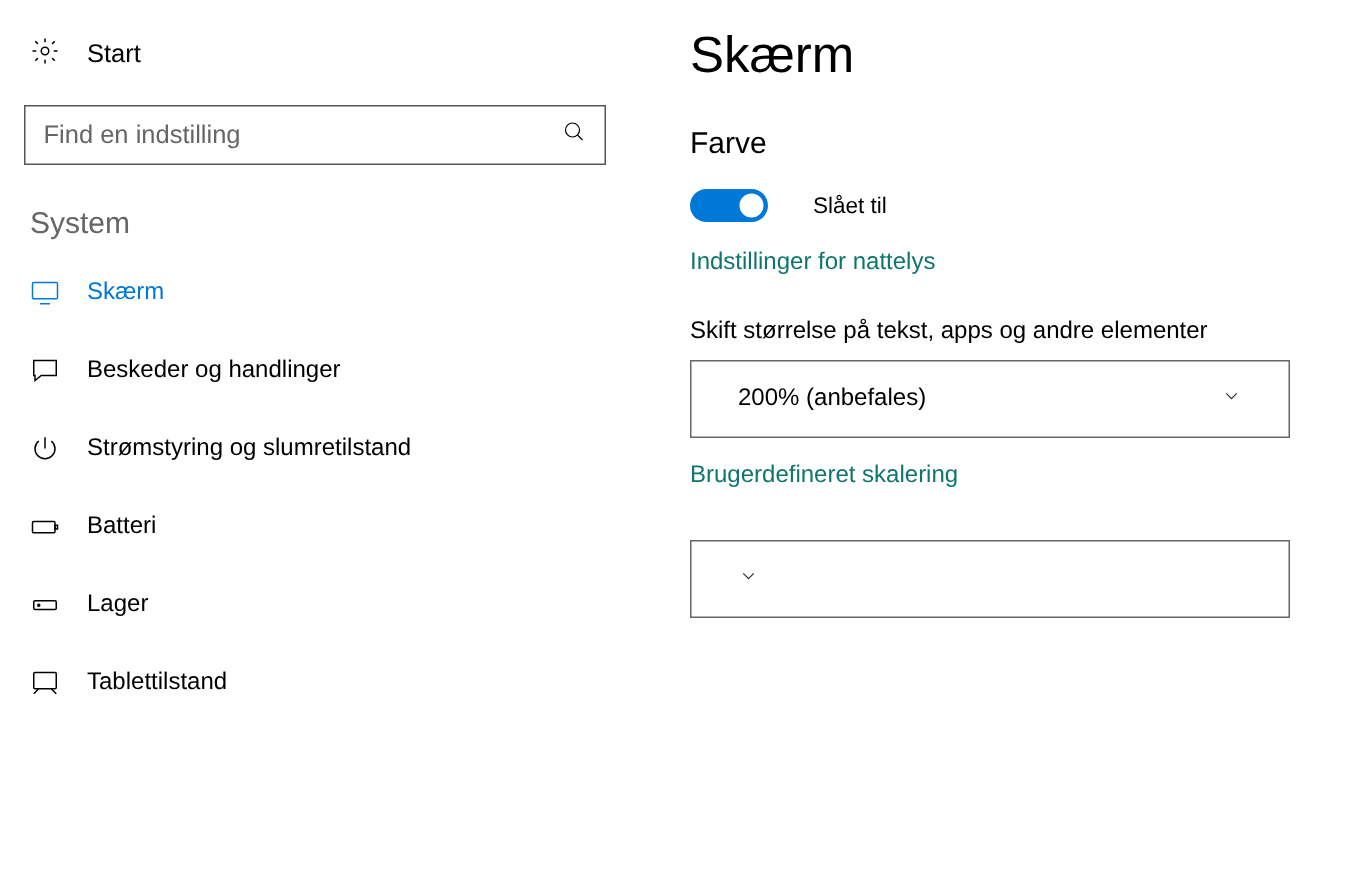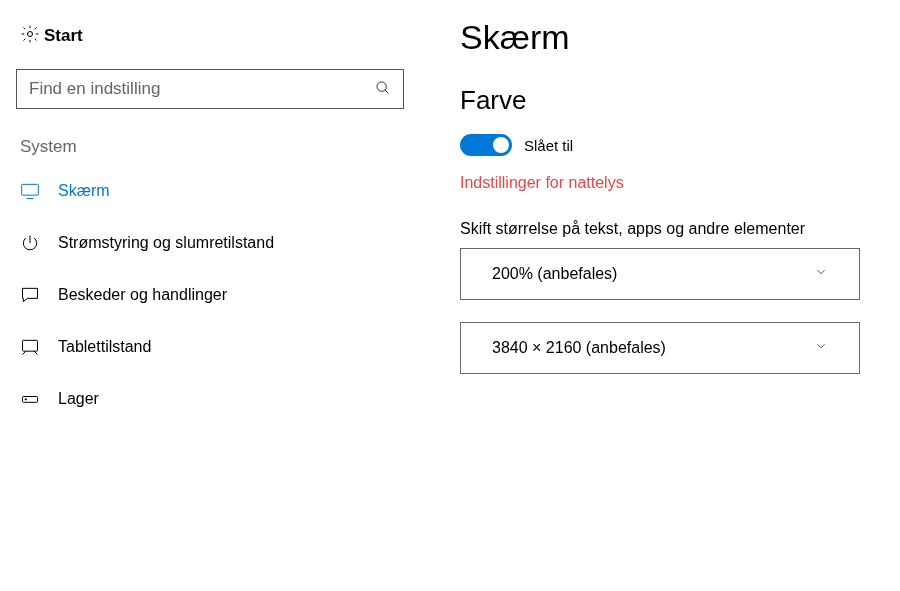--- a/index.html
+++ b/index.html
@@ -17,23 +17,22 @@
     width: 420px;
     padding: 18px 16px 0 16px;
   }
   .main {
     flex: 1;
     padding: 18px 16px 0 40px;
   }
   .home-row {
     display: flex;
     align-items: center;
-    gap: 4px;
+    gap: 18px;
     padding: 6px 0 14px 4px;
-    font-weight: bold;
   }
   .home-row .label { font-size: 17px; }
   .search-box {
     border: 1px solid #555;
     height: 40px;
     display: flex;
     align-items: center;
     padding: 0 12px;
     margin: 8px 0 28px 0;
     max-width: 390px;
@@ -43,48 +42,48 @@
     flex: 1;
     border: none;
     outline: none;
     font-size: 17px;
     color: #666;
     background: transparent;
   }
   .search-box input::placeholder { color: #666; }
   .category-label {
     color: #666;
-    font-size: 17px;
+    font-size: 20px;
     padding: 0 0 8px 4px;
   }
   .nav-list { list-style: none; }
   .nav-item {
     display: flex;
     align-items: center;
     gap: 18px;
     padding: 16px 4px;
     cursor: pointer;
     font-size: 16px;
   }
   .nav-item.active { color: #0078d7; }
   .nav-item .icon { width: 20px; height: 20px; display: flex; align-items: center; justify-content: center; }
   .icon svg { stroke: currentColor; fill: none; stroke-width: 1.2; }
   h1.page-title { font-weight: 400; font-size: 34px; margin-bottom: 28px; }
-  h2.section-title { font-weight: 400; font-size: 26px; margin: 0 0 18px 0; }
+  h2.section-title { font-weight: 400; font-size: 20px; margin: 0 0 18px 0; }
   .setting-label { font-size: 16px; margin-bottom: 10px; }
-  .toggle-row { display: flex; align-items: center; gap: 12px; margin-bottom: 18px; }
+  .toggle-row { display: flex; align-items: center; gap: 30px; margin-bottom: 18px; }
   .toggle {
     width: 52px; height: 22px; border-radius: 11px;
     background: #0078d7; position: relative; cursor: pointer;
   }
   .toggle .thumb {
     position: absolute; right: 3px; top: 3px;
     width: 16px; height: 16px; border-radius: 50%; background: #fff;
   }
-  .link { color: #ef4444; font-size: 16px; cursor: pointer; display: inline-block; margin-bottom: 28px; }
+  .link { color: #0f766e; font-size: 16px; cursor: pointer; display: inline-block; margin-bottom: 28px; }
   .dropdown {
     border: 1px solid #666;
     height: 52px;
     width: 400px;
     display: flex;
     align-items: center;
     justify-content: space-between;
     padding: 0 31px;
     font-size: 16px;
     cursor: pointer;
@@ -126,51 +125,60 @@
         <svg width="20" height="20" viewBox="0 0 24 24">
             <rect x="2" y="4" width="20" height="13" rx="1"></rect>
             <line x1="8" y1="21" x2="16" y2="21"></line>
           </svg>
       </span>
       <span>Skærm</span>
     </li>
     <li class="nav-item">
       <span class="icon">
         <svg width="20" height="20" viewBox="0 0 24 24">
+            <path d="M3 4h18v12H9l-5 4V16H3z"></path>
+          </svg>
+      </span>
+      <span>Beskeder og handlinger</span>
+    </li>
+    <li class="nav-item">
+      <span class="icon">
+        <svg width="20" height="20" viewBox="0 0 24 24">
             <path d="M12 3v9"></path>
             <path d="M7 6a8 8 0 1 0 10 0"></path>
           </svg>
       </span>
       <span>Strømstyring og slumretilstand</span>
     </li>
     <li class="nav-item">
       <span class="icon">
         <svg width="20" height="20" viewBox="0 0 24 24">
-            <path d="M3 4h18v12H9l-5 4V16H3z"></path>
-          </svg>
-      </span>
-      <span>Beskeder og handlinger</span>
+            <rect x="2" y="8" width="18" height="9" rx="1"></rect>
+            <rect x="20" y="11" width="2" height="3"></rect>
+          </svg>
+      </span>
+      <span>Batteri</span>
+    </li>
+    <li class="nav-item">
+      <span class="icon">
+        <svg width="20" height="20" viewBox="0 0 24 24">
+            <rect x="3" y="9" width="18" height="7" rx="1"></rect>
+            <circle cx="7" cy="12.5" r="0.8" fill="currentColor"></circle>
+          </svg>
+      </span>
+      <span>Lager</span>
     </li>
     <li class="nav-item">
       <span class="icon">
         <svg width="20" height="20" viewBox="0 0 24 24">
             <rect x="3" y="4" width="18" height="13" rx="1"></rect>
             <path d="M3 21l4-4M21 21l-4-4"></path>
           </svg>
       </span>
       <span>Tablettilstand</span>
-    </li>
-    <li class="nav-item">
-      <span class="icon">
-        <svg width="20" height="20" viewBox="0 0 24 24">
-            <rect x="3" y="9" width="18" height="7" rx="1"></rect>
-            <circle cx="7" cy="12.5" r="0.8" fill="currentColor"></circle>
-          </svg>
-      </span>
-      <span>Lager</span>
     </li>
   </ul>
 </div>
 
 <div class="main">
   <h1 class="page-title">Skærm</h1>
 
   <h2 class="section-title">Farve</h2>
 
 
@@ -188,25 +196,25 @@
 
   <div class="dropdown">
     <span>200% (anbefales)</span>
     <span class="chev">
       <svg width="14" height="14" viewBox="0 0 24 24">
           <polyline points="6 9 12 15 18 9"></polyline>
         </svg>
     </span>
   </div>
 
+  <a class="link">Brugerdefineret skalering</a>
 
   <div class="spacer-sm"></div>
 
 
   <div class="dropdown">
-    <span>3840 × 2160 (anbefales)</span>
     <span class="chev">
       <svg width="14" height="14" viewBox="0 0 24 24">
           <polyline points="6 9 12 15 18 9"></polyline>
         </svg>
     </span>
   </div>
 </div>
 
 </body></html>

